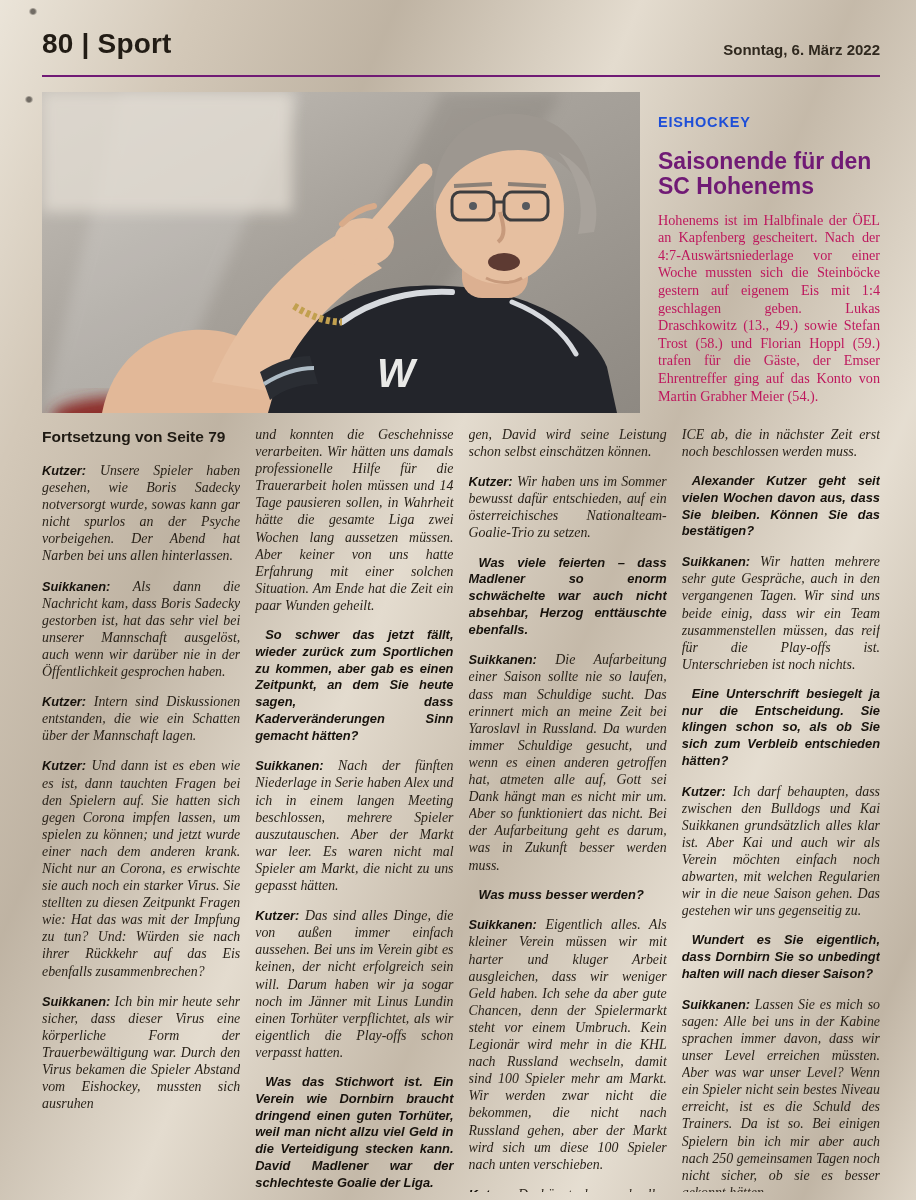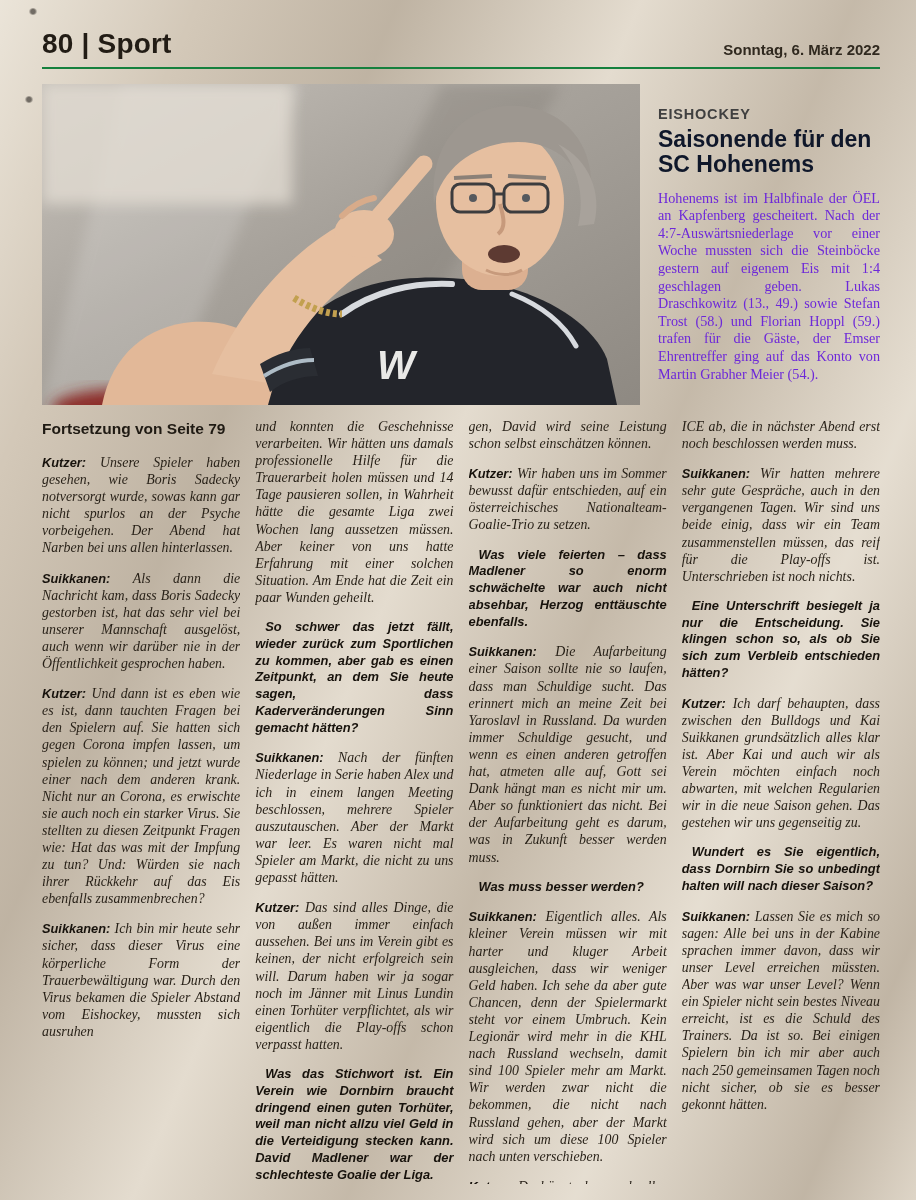--- a/index.html
+++ b/index.html
@@ -12,36 +12,36 @@
         rgba(110,96,78,.20) 28%, rgba(255,252,244,.38) 45%,
         rgba(110,96,78,.14) 60%, rgba(255,252,244,.42) 76%,
         rgba(110,96,78,.18) 92%, rgba(255,252,244,.25) 100%);
     font-family:"Liberation Sans",sans-serif;color:#2e2820;
   }
   .paper-mark{position:absolute;background:radial-gradient(circle,#55504a 0 35%,rgba(85,80,74,0) 70%);
     width:10px;height:7px;border-radius:50%;opacity:.8;}
   .page{position:absolute;left:42px;right:36px;top:28px;}
   
   .masthead{display:flex;justify-content:space-between;align-items:flex-end;
-    border-bottom:2px solid #15803d;padding-bottom:7px;}
+    border-bottom:2px solid #701a75;padding-bottom:15px;}
   .section-title{font-size:28px;font-weight:700;letter-spacing:.2px;color:#221c15;}
   .issue-date{font-size:15px;font-weight:600;color:#30291f;padding-bottom:2px;text-align:center;}
   
   .row1{display:grid;grid-template-columns:598px 1fr;column-gap:18px;margin-top:15px;height:321px;}
   .photo-wrap{position:relative;height:321px;overflow:hidden;background:#9b968f;}
   .photo-wrap svg{position:absolute;inset:0;}
   .photo-caption{position:absolute;top:22px;left:10px;width:220px;
     font-size:16px;font-weight:700;line-height:1.28;color:#21242b;}
   .photo-credit{font-size:10.5px;font-weight:700;color:#4e4a44;letter-spacing:.4px;margin-left:26px;}
   
   .sidebar{padding-top:22px;}
   .kicker{font-size:14.5px;font-weight:700;letter-spacing:.8px;color:#2d3f66;}
-  .headline{font-size:23px;font-weight:700;line-height:1.1;color:#0f172a;margin:5px 0 12px;}
+  .headline{font-size:23px;font-weight:700;line-height:1.1;color:#701a75;margin:19px 0 12px;}
   .article-body{font-family:"Liberation Serif",serif;font-size:14.2px;line-height:1.24;
-    text-align:justify;color:#6d28d9;hyphens:auto;}
+    text-align:justify;color:#be185d;hyphens:auto;}
   
   .columns{display:grid;grid-template-columns:repeat(4,1fr);column-gap:15px;
     margin-top:13px;height:766px;overflow:hidden;}
   .col{overflow:hidden;}
   .cont-note{font-size:15.5px;font-weight:700;color:#1f1a13;margin:2px 0 16px;}
   .blk{font-family:"Liberation Serif",serif;font-size:13.9px;line-height:1.23;
     text-align:justify;hyphens:auto;margin:0 0 13px;color:#261f16;font-style:italic;}
   .blk .speaker{font-family:"Liberation Sans",sans-serif;font-weight:700;font-size:12.8px;color:#17120c;}
   .blk.question{font-family:"Liberation Sans",sans-serif;font-weight:700;font-size:12.9px;
     line-height:1.3;color:#17120c;text-indent:10px;}
@@ -111,52 +111,54 @@
         <path d="M300,132 C310,122 320,116 332,114" fill="none" stroke="#d8ab8a" stroke-width="6" stroke-linecap="round"></path>
 
         <path d="M252,214 C268,224 284,230 300,230" fill="none" stroke="#c2a04f" stroke-width="7" stroke-dasharray="4 3"></path>
 
         <path d="M218,280 C234,270 252,264 268,264 L276,292 C258,292 240,298 228,308 Z" fill="#2a2d33"></path>
         <path d="M222,292 C238,282 256,276 272,276" fill="none" stroke="#aebcc6" stroke-width="4"></path>
       </svg>
     </div>
 
     <div class="sidebar">
-      <div class="kicker" style="color: #404040;">EISHOCKEY</div>
+      <div class="kicker" style="color: #1d4ed8;">EISHOCKEY</div>
       <div class="headline">Saisonende für den SC Hohenems</div>
       <div class="article-body">Hohenems ist im Halbfinale der ÖEL an Kapfenberg gescheitert. Nach der 4:7-Auswärtsniederlage vor einer Woche mussten sich die Steinböcke gestern auf eigenem Eis mit 1:4 geschlagen geben. Lukas Draschkowitz (13., 49.) sowie Stefan Trost (58.) und Florian Hoppl (59.) trafen für die Gäste, der Emser Ehrentreffer ging auf das Konto von Martin Grabher Meier (54.).</div>
     </div>
   </div>
 
   <div class="columns">
     <div class="col">
       <div class="cont-note">Fortsetzung von Seite 79</div>
     <p class="blk answer"><span class="speaker">Kutzer: </span>Unsere Spieler haben gesehen, wie Boris Sadecky notversorgt wurde, sowas kann gar nicht spurlos an der Psyche vorbeigehen. Der Abend hat Narben bei uns allen hinterlassen.</p>
         <p class="blk answer"><span class="speaker">Suikkanen: </span>Als dann die Nachricht kam, dass Boris Sadecky gestorben ist, hat das sehr viel bei unserer Mannschaft ausgelöst, auch wenn wir darüber nie in der Öffentlichkeit gesprochen haben.</p>
+        <p class="blk answer"><span class="speaker">Kutzer: </span>Intern sind Diskussionen entstanden, die wie ein Schatten über der Mannschaft lagen.</p>
         <p class="blk answer"><span class="speaker">Kutzer: </span>Und dann ist es eben wie es ist, dann tauchten Fragen bei den Spielern auf. Sie hatten sich gegen Corona impfen lassen, um spielen zu können; und jetzt wurde einer nach dem anderen krank. Nicht nur an Corona, es erwischte sie auch noch ein starker Virus. Sie stellten zu diesen Zeitpunkt Fragen wie: Hat das was mit der Impfung zu tun? Und: Würden sie nach ihrer Rückkehr auf das Eis ebenfalls zusammenbrechen?</p>
         <p class="blk answer"><span class="speaker">Suikkanen: </span>Ich bin mir heute sehr sicher, dass dieser Virus eine körperliche Form der Trauerbewältigung war. Durch den Virus bekamen die Spieler Abstand vom Eishockey, mussten sich ausruhen</p>
       </div>
     <div class="col">
         <p class="blk plain">und konnten die Geschehnisse verarbeiten. Wir hätten uns damals professionelle Hilfe für die Trauerarbeit holen müssen und 14 Tage pausieren sollen, in Wahrheit hätte die gesamte Liga zwei Wochen lang aussetzen müssen. Aber keiner von uns hatte Erfahrung mit einer solchen Situation. Am Ende hat die Zeit ein paar Wunden geheilt.</p>
         <p class="blk question">So schwer das jetzt fällt, wieder zurück zum Sportlichen zu kommen, aber gab es einen Zeitpunkt, an dem Sie heute sagen, dass Kaderveränderungen Sinn gemacht hätten?</p>
         <p class="blk answer"><span class="speaker">Suikkanen: </span>Nach der fünften Niederlage in Serie haben Alex und ich in einem langen Meeting beschlossen, mehrere Spieler auszutauschen. Aber der Markt war leer. Es waren nicht mal Spieler am Markt, die nicht zu uns gepasst hätten.</p>
         <p class="blk answer"><span class="speaker">Kutzer: </span>Das sind alles Dinge, die von außen immer einfach aussehen. Bei uns im Verein gibt es keinen, der nicht erfolgreich sein will. Darum haben wir ja sogar noch im Jänner mit Linus Lundin einen Torhüter verpflichtet, als wir eigentlich die Play-offs schon verpasst hatten.</p>
         <p class="blk question">Was das Stichwort ist. Ein Verein wie Dornbirn braucht dringend einen guten Torhüter, weil man nicht allzu viel Geld in die Verteidigung stecken kann. David Madlener war der schlechteste Goalie der Liga.</p>
       </div>
     <div class="col">
         <p class="blk plain">gen, David wird seine Leistung schon selbst einschätzen können.</p>
         <p class="blk answer"><span class="speaker">Kutzer: </span>Wir haben uns im Sommer bewusst dafür entschieden, auf ein österreichisches Nationalteam-Goalie-Trio zu setzen.</p>
         <p class="blk question">Was viele feierten – dass Madlener so enorm schwächelte war auch nicht absehbar, Herzog enttäuschte ebenfalls.</p>
         <p class="blk answer"><span class="speaker">Suikkanen: </span>Die Aufarbeitung einer Saison sollte nie so laufen, dass man Schuldige sucht. Das erinnert mich an meine Zeit bei Yaroslavl in Russland. Da wurden immer Schuldige gesucht, und wenn es einen anderen getroffen hat, atmeten alle auf, Gott sei Dank hängt man es nicht mir um. Aber so funktioniert das nicht. Bei der Aufarbeitung geht es darum, was in Zukunft besser werden muss.</p>
         <p class="blk question">Was muss besser werden?</p>
         <p class="blk answer"><span class="speaker">Suikkanen: </span>Eigentlich alles. Als kleiner Verein müssen wir mit harter und kluger Arbeit ausgleichen, dass wir weniger Geld haben. Ich sehe da aber gute Chancen, denn der Spielermarkt steht vor einem Umbruch. Kein Legionär wird mehr in die KHL nach Russland wechseln, damit sind 100 Spieler mehr am Markt. Wir werden zwar nicht die bekommen, die nicht nach Russland gehen, aber der Markt wird sich um diese 100 Spieler nach unten verschieben.</p>
         <p class="blk answer"><span class="speaker">Kutzer: </span>Da hängt aber auch alles von der neuen Kaderregelung der</p>
       </div>
     <div class="col">
-        <p class="blk plain">ICE ab, die in nächster Abend erst noch beschlossen werden muss.</p>
+        <p class="blk plain">ICE ab, die in nächster Zeit erst noch beschlossen werden muss.</p>
+        <p class="blk question">Alexander Kutzer geht seit vielen Wochen davon aus, dass Sie bleiben. Können Sie das bestätigen?</p>
         <p class="blk answer"><span class="speaker">Suikkanen: </span>Wir hatten mehrere sehr gute Gespräche, auch in den vergangenen Tagen. Wir sind uns beide einig, dass wir ein Team zusammenstellen müssen, das reif für die Play-offs ist. Unterschrieben ist noch nichts.</p>
         <p class="blk question">Eine Unterschrift besiegelt ja nur die Entscheidung. Sie klingen schon so, als ob Sie sich zum Verbleib entschieden hätten?</p>
         <p class="blk answer"><span class="speaker">Kutzer: </span>Ich darf behaupten, dass zwischen den Bulldogs und Kai Suikkanen grundsätzlich alles klar ist. Aber Kai und auch wir als Verein möchten einfach noch abwarten, mit welchen Regularien wir in die neue Saison gehen. Das gestehen wir uns gegenseitig zu.</p>
         <p class="blk question">Wundert es Sie eigentlich, dass Dornbirn Sie so unbedingt halten will nach dieser Saison?</p>
         <p class="blk answer"><span class="speaker">Suikkanen: </span>Lassen Sie es mich so sagen: Alle bei uns in der Kabine sprachen immer davon, dass wir unser Level erreichen müssten. Aber was war unser Level? Wenn ein Spieler nicht sein bestes Niveau erreicht, ist es die Schuld des Trainers. Da ist so. Bei einigen Spielern bin ich mir aber auch nach 250 gemeinsamen Tagen noch nicht sicher, ob sie es besser gekonnt hätten.</p>
       </div>
   </div>
 
 </div>
 

